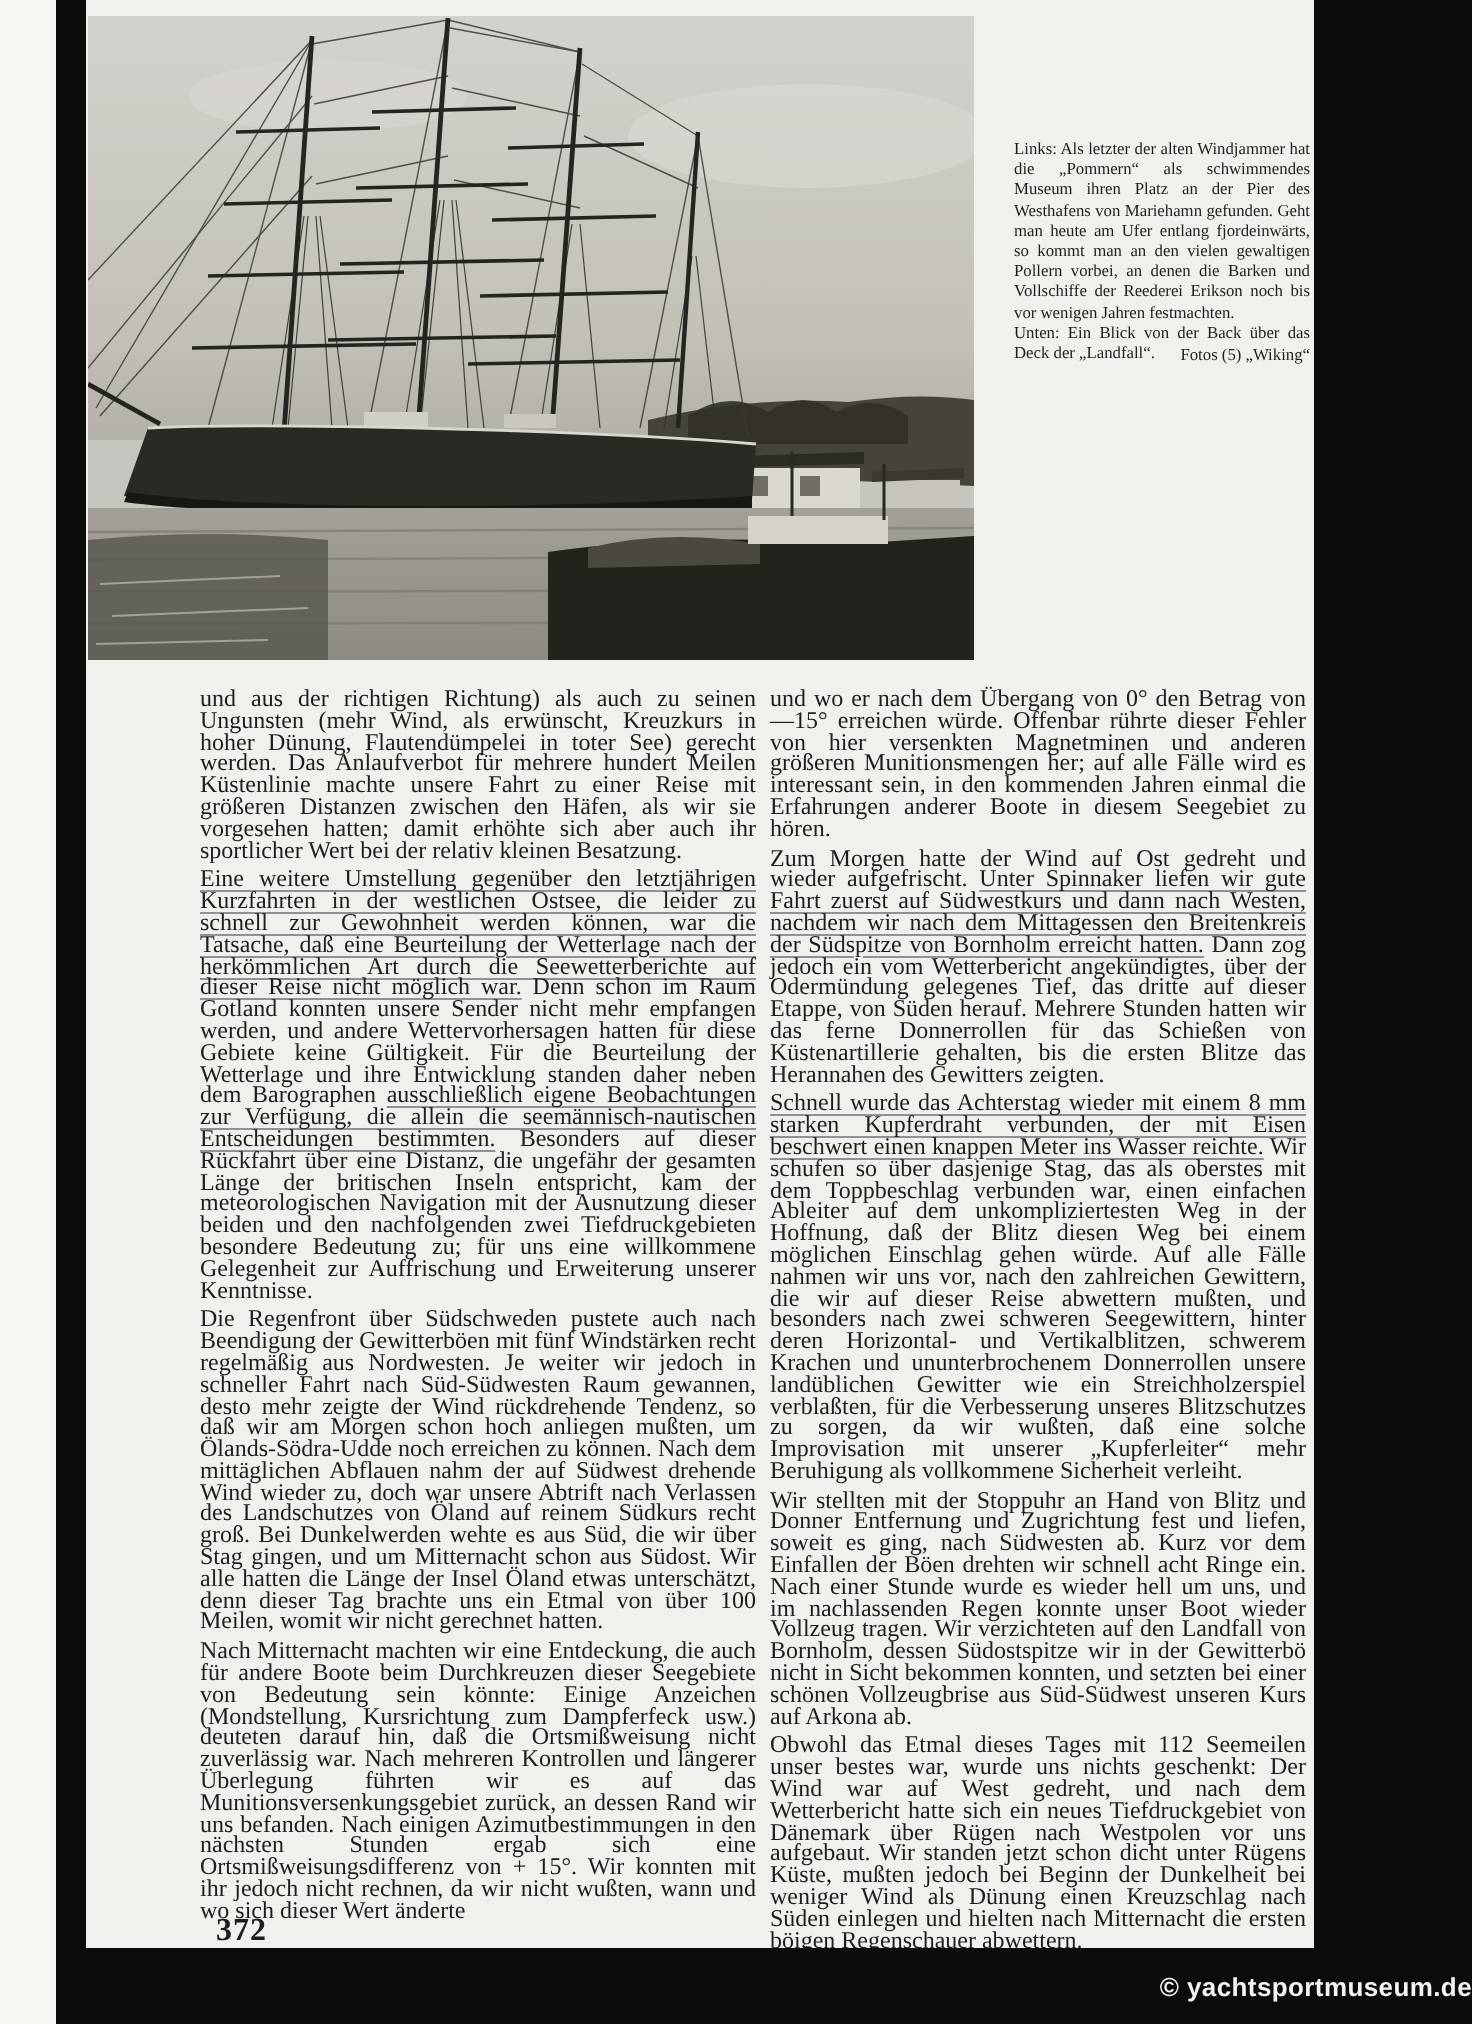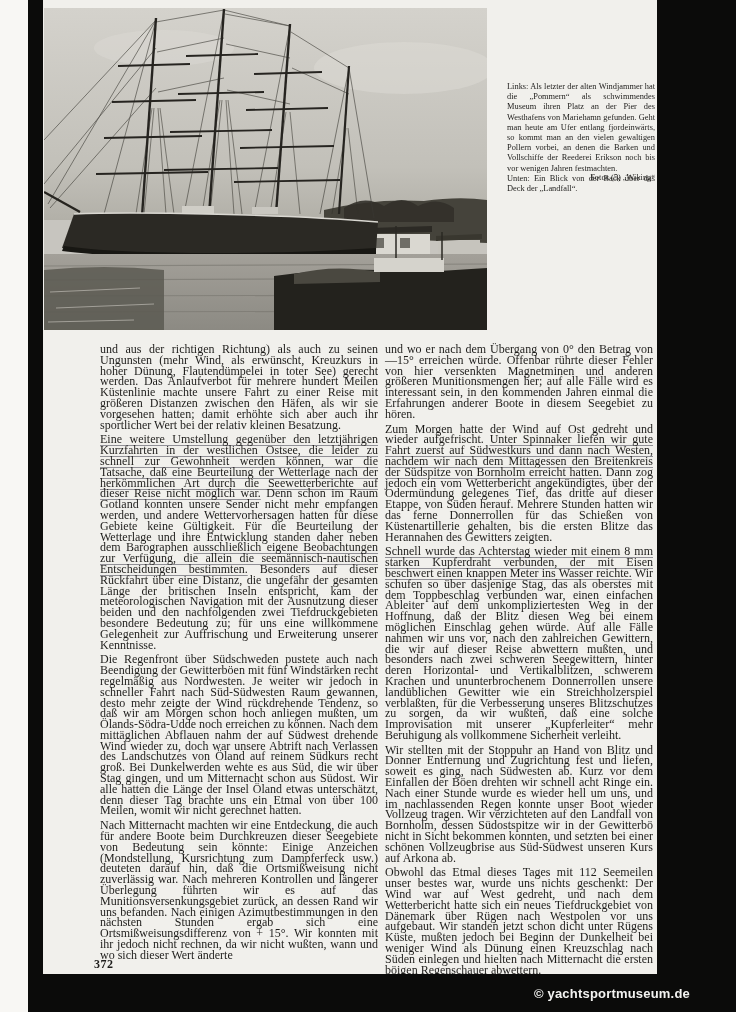--- a/index.html
+++ b/index.html
@@ -6,51 +6,51 @@
   .page{
     position:relative;width:736px;height:1012px;overflow:hidden;
     background:#f1f0ec;color:#1e1d1b;
     font-family:"Liberation Serif",serif;
   }
   
   .edge-left{position:absolute;left:0;top:0;width:28px;height:1012px;background:#f8f7f4;}
   .bar{position:absolute;background:#0b0b0a;}
   .bar-left{left:28px;top:0;width:15px;height:1012px;}
   .bar-right{left:657px;top:0;width:79px;height:1012px;}
-  .bar-bottom{left:28px;top:974px;width:708px;height:38px;display:flex;align-items:center;justify-content:flex-end;padding-right:46px;box-sizing:border-box;}
+  .bar-bottom{left:28px;top:974px;width:708px;height:38px;display:flex;align-items:center;justify-content:flex-end;box-sizing:border-box;}
   .watermark{
     font-family:"Liberation Sans",sans-serif;font-size:13px;font-weight:bold;
     color:#f4f4f2;letter-spacing:.2px;white-space:nowrap;
   }
   
   .photo{position:absolute;left:44px;top:8px;width:443px;height:322px;background:#c7c5bf;}
   .photo svg{display:block;width:100%;height:100%;}
   
   .caption{
-    position:absolute;left:507px;top:82px;width:148px;
+    position:absolute;left:507px;top:70px;width:148px;
     font-size:8.4px;line-height:10.2px;text-align:justify;
   }
   .caption p{margin:0;}
   .caption .credit{text-align:right;margin-top:1px;}
   
   .columns{
     position:absolute;left:100px;top:344px;width:553px;
     display:grid;grid-template-columns:278px 268px;column-gap:7px;
     font-size:12px;line-height:10.8px;text-align:justify;
   }
   .para{margin:0 0 4px 0;}
   .hand-underline{
     text-decoration:underline;
     text-decoration-color:rgba(66,66,80,.55);
     text-decoration-thickness:1px;
     text-underline-offset:1.5px;
   }
   .pageno{
-    position:absolute;left:94px;top:957px;
-    font-size:12px;font-weight:bold;letter-spacing:.5px;
+    position:absolute;left:108px;top:957px;
+    font-size:16px;font-weight:bold;letter-spacing:.5px;
   }
 </style>
 </head>
 <body>
 
 <div class="page">
 
   <div class="edge-left"></div>
 
   <div class="photo">

